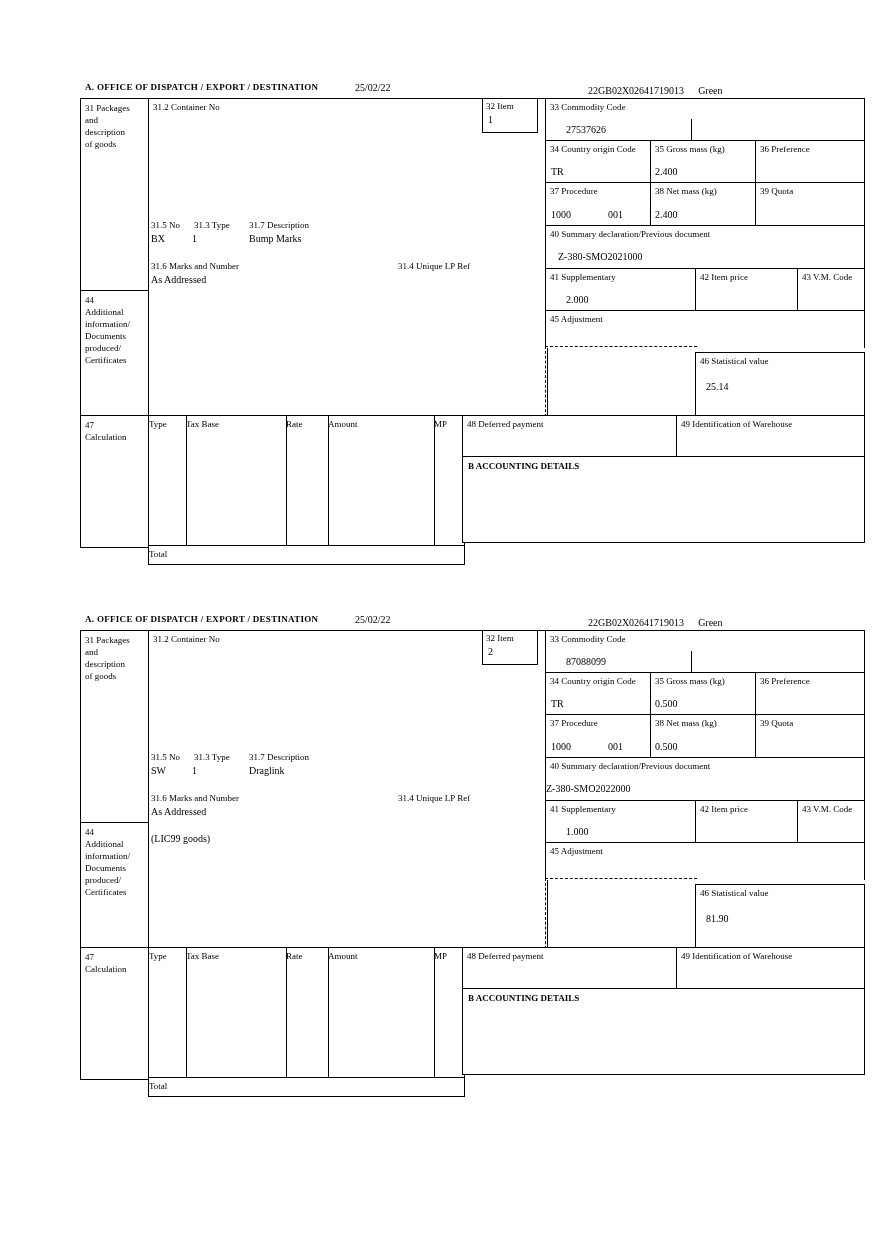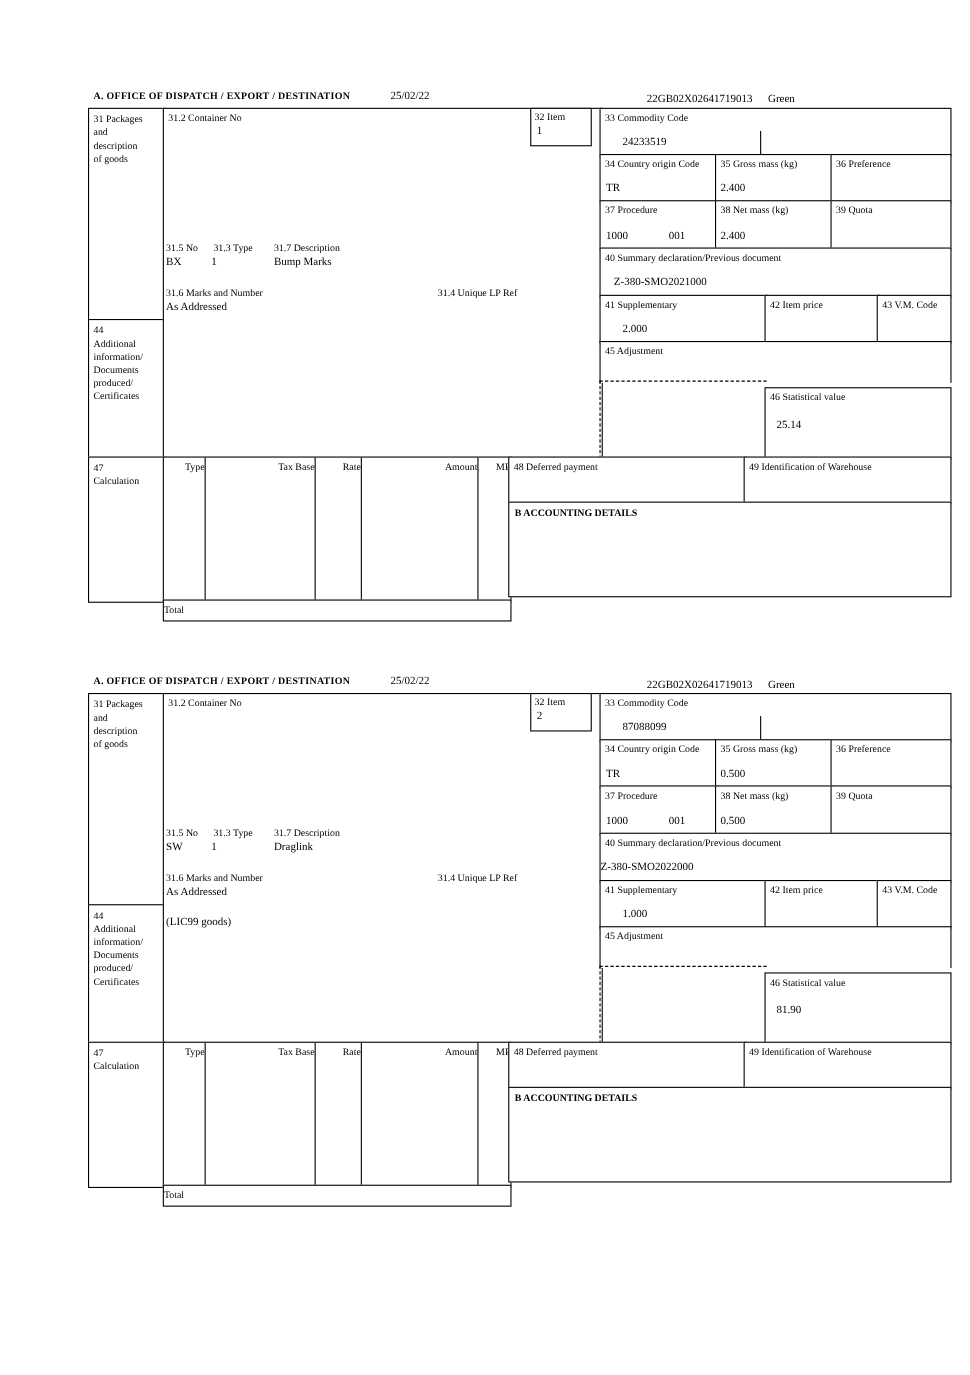--- a/index.html
+++ b/index.html
@@ -16,21 +16,21 @@
   .nobottom { border-bottom:none; }
   .dashed { position:absolute; border-left:1px dashed #000; border-top:1px dashed #000; }
   .lbl { font-size:9px; line-height:11px; font-family:"Liberation Serif", serif; }
   .ml { white-space:pre-line; line-height:12px; }
   .bl { position:absolute; left:4px; top:3px; }
   .val { font-size:10px; line-height:15px; font-family:"Liberation Serif", serif; white-space:pre; }
   .hdr { font-weight:bold; font-size:9px; letter-spacing:0.3px; font-family:"Liberation Serif", serif; }
   .bold { font-weight:bold; }
   .gap { margin-left:14px; }
   .vline { position:absolute; top:0; bottom:0; width:1px; background:#000; }
-  .th { position:absolute; top:3px; text-align:right; }
+  .th { position:absolute; top:3px; text-align:left; }
   .total { position:absolute; left:0; right:0; top:3px; text-align:left; }
 </style>
 </head>
 <body>
 
 <div id="page-root">
   <div class="section" style="top: 80px;">
 
     <div class="hdr abs" style="left:85px; top:2px;">A.  OFFICE OF DISPATCH / EXPORT / DESTINATION</div>
     <div class="val abs" style="left:355px; top:0px;">25/02/22</div>
@@ -65,21 +65,21 @@
       <div class="val abs" style="left:2px; top:200px;"></div>
     </div>
 
     <div class="box" style="left:482px; top:18px; width:54px; height:33px;">
       <div class="lbl abs" style="left:3px; top:2px;">32 Item</div>
       <div class="val abs" style="left:5px; top:13px;">1</div>
     </div>
 
     <div class="box" style="left:545px; top:18px; width:318px; height:43px;">
       <div class="lbl bl">33 Commodity Code</div>
-      <div class="val abs" style="left:20px; top:23px;">24233519</div>
+      <div class="val abs" style="left:20px; top:23px;">27537626</div>
       <div class="abs" style="left:145px; top:20px; width:1px; height:22px; background:#000;"></div>
     </div>
 
     <div class="box" style="left:545px; top:60px; width:106px; height:43px;">
       <div class="lbl bl">34 Country origin Code</div>
       <div class="val abs" style="left:5px; top:23px;">TR</div>
     </div>
     <div class="box" style="left:650px; top:60px; width:106px; height:43px;">
       <div class="lbl bl">35 Gross mass (kg)</div>
       <div class="val abs" style="left:4px; top:23px;">2.400</div>

